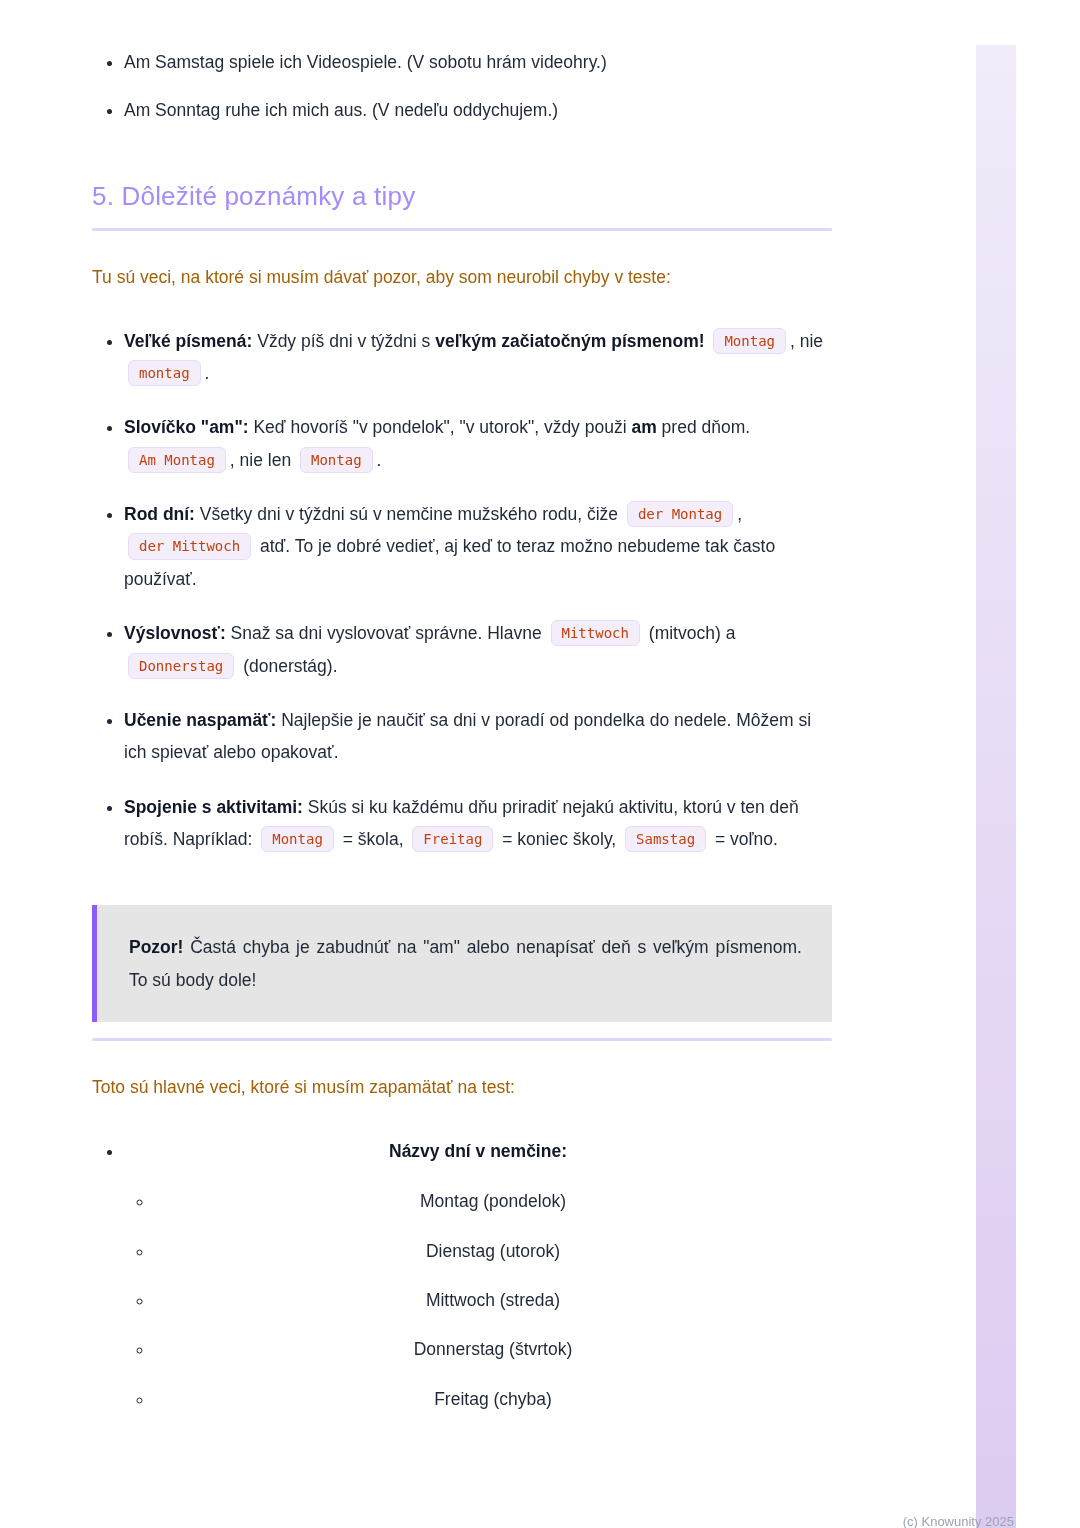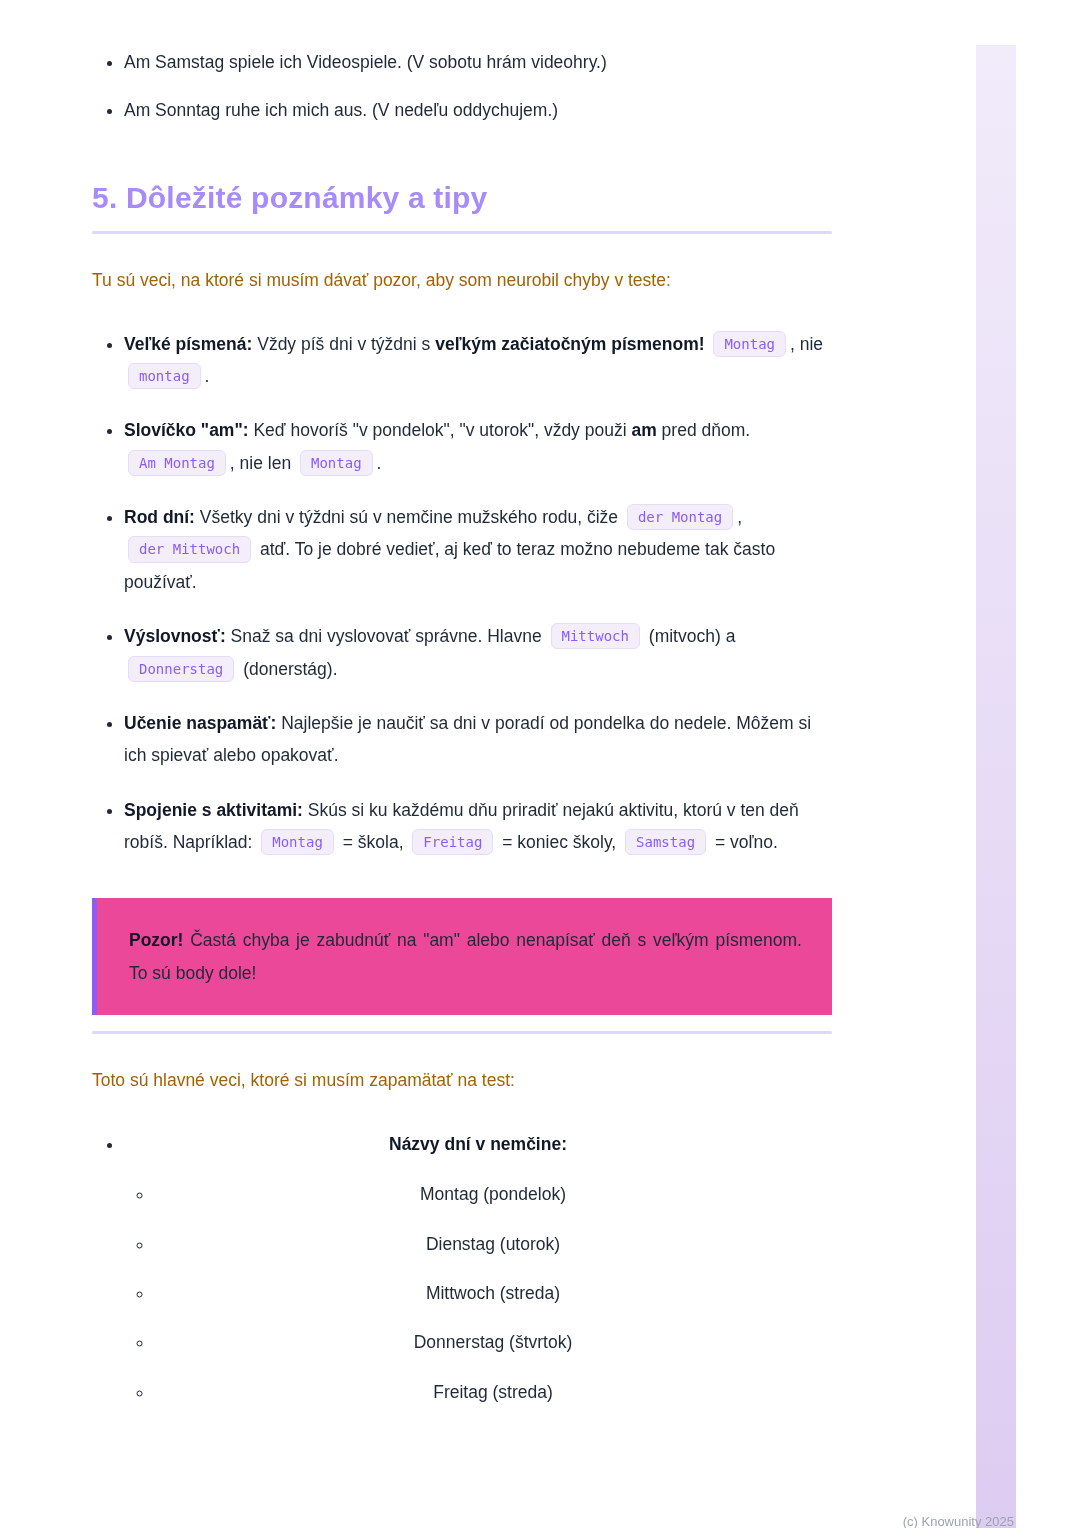--- a/index.html
+++ b/index.html
@@ -7,42 +7,42 @@
   .page {
     position:relative; width:1080px; height:1528px;
     background:#ffffff; overflow:hidden;
   }
   .content { position:absolute; left:92px; top:46px; width:740px; }
 
   ul.bullets { list-style:disc; margin:0; padding-left:32px; color:#1f2937;
                font-size:17.5px; line-height:1.85; }
   .top-bullets li { margin-bottom:16px; }
 
-  .section-title { font-size:30px; font-weight:bold; color:#a78bfa;
+  .section-title { font-size:26px; font-weight:normal; color:#a78bfa;
                    margin:54px 0 0; letter-spacing:.2px; }
   .section-title.mt-lg { margin-top:74px; }
   .divider { height:3px; background:#ddd6fe; border-radius:2px; margin:16px 0 32px; }
 
   .para { font-size:17.5px; color:#a16207; margin:0 0 32px; line-height:1.7; }
 
   .tips > li { margin-bottom:22px; }
 
   strong { font-weight:bold; color:#111827; }
 
   .chip {
     display:inline-block;
     font-family:"DejaVu Sans Mono","Liberation Mono",monospace;
-    font-size:14px; color:#8b5cf6;
+    font-size:14px; color:#c2410c;
     background:#f4eefb; border:1px solid #e7dcf6; border-radius:6px;
     padding:2px 10px; margin:0 4px; line-height:1.45; vertical-align:1px;
     white-space:nowrap;
   }
 
   .callout {
-    margin-top:40px; background:#ec4899; border-left:5px solid #8b5cf6;
+    margin-top:50px; background:#e5e5e5; border-left:5px solid #8b5cf6;
     padding:26px 30px 26px 32px;
   }
   .callout-text { margin:0; font-size:17.5px; line-height:1.85; color:#1f2937;
                   text-align:justify; }
 
   .summary > li { margin-bottom:14px;text-align:center; }
   .sub-list { list-style:circle; padding-left:30px; margin:18px 0 0; }
   .sub-list li { margin-bottom:17px; }
 
   .side-strip {
@@ -89,21 +89,21 @@
       <p class="para">Toto sú hlavné veci, ktoré si musím zapamätať na test:</p>
 
       <ul class="bullets summary">
         <li>
           <span><strong>Názvy dní v nemčine:</strong></span>
           <ul class="sub-list">
               <li>Montag (pondelok)</li>
               <li>Dienstag (utorok)</li>
               <li>Mittwoch (streda)</li>
               <li>Donnerstag (štvrtok)</li>
-              <li>Freitag (streda)</li>
+              <li>Freitag (chyba)</li>
             </ul>
         </li>
       </ul>
     </section>
 
   </div>
 
   <div class="side-strip"></div>
 
   <div class="footer">(c) Knowunity 2025</div>

